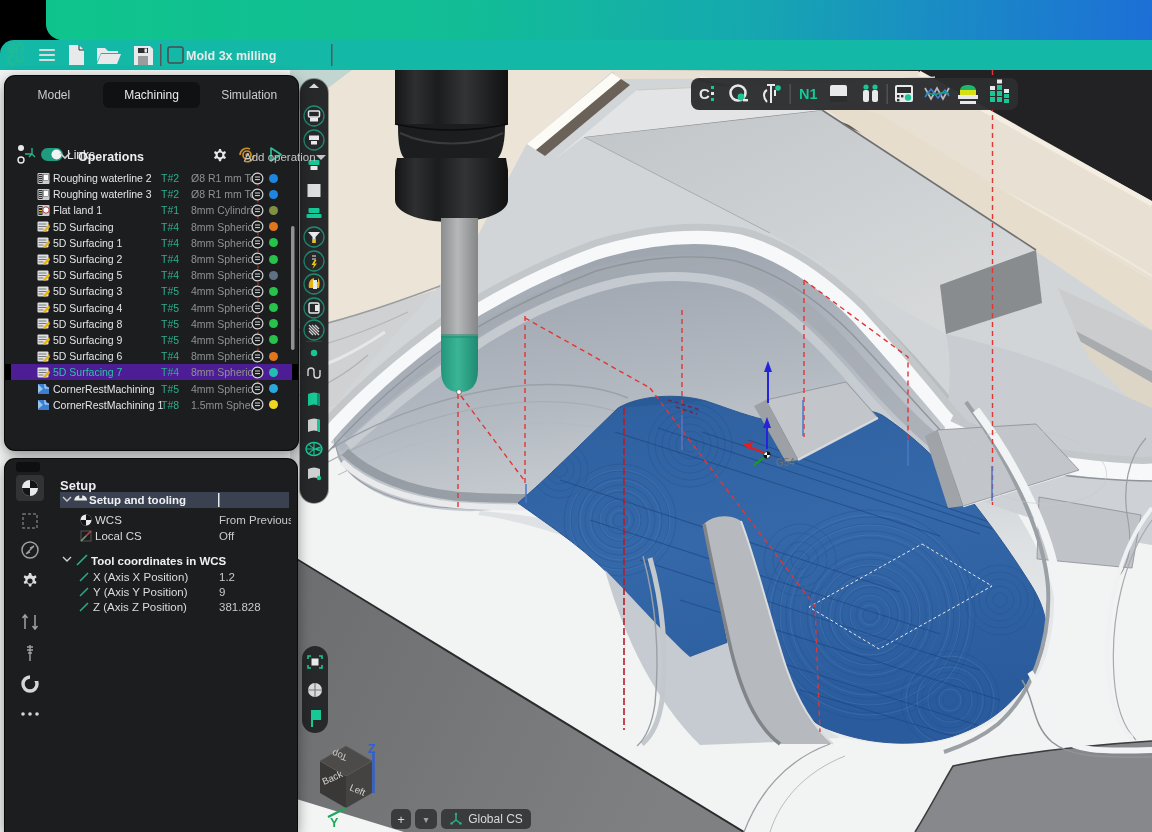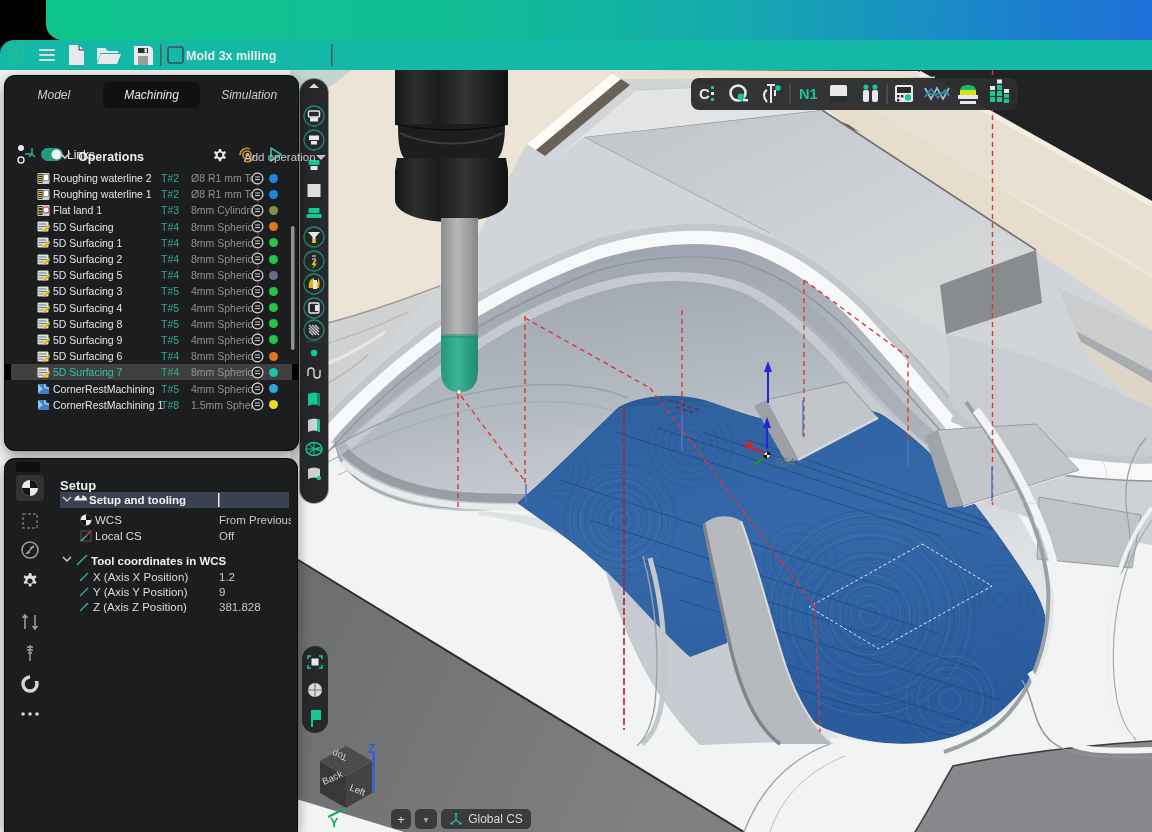--- a/index.html
+++ b/index.html
@@ -8,33 +8,33 @@
 #greenband{position:absolute;left:46px;top:0;width:1106px;height:40px;border-bottom-left-radius:16px;
  background:linear-gradient(93deg,#0fc48c 0%,#12bd96 38%,#15aaae 62%,#1a8ac6 82%,#1d6fd6 100%);}
 #topbar{position:absolute;left:0;top:40px;width:1152px;height:30px;background:#14b8a6;border-top-left-radius:14px;}
 #scene{position:absolute;left:0;top:70px;width:1152px;height:762px;}
 
 #panel1{position:absolute;left:5px;top:76px;width:293px;height:374px;background:#1c1d1f;border-radius:10px;
  box-shadow:0 0 0 1px #0a0a0a, 0 4px 14px rgba(0,0,0,.45);color:#dfe1e2;}
 #panel2{position:absolute;left:5px;top:459px;width:292px;height:373px;background:#1c1d1f;border-radius:10px 10px 0 0;
  box-shadow:0 0 0 1px #0a0a0a, 0 4px 14px rgba(0,0,0,.45);color:#dfe1e2;}
 .tabs{position:absolute;left:0;top:4px;width:100%;height:30px;display:flex;font-size:12px;color:#c9cbcc;}
-.tab{flex:1;display:flex;align-items:center;justify-content:center;font-style:italic;}
+.tab{flex:1;display:flex;align-items:center;justify-content:center;}
 .tabactive{background:#101112;border-radius:6px;margin:2px 0;color:#e8eaeb;}
 #linksrow{position:absolute;left:0;top:42px;width:100%;height:28px;margin-top:23px;}
 #opshead{position:absolute;left:0;top:70px;width:100%;height:22px;padding-left:35px;}
 #oplist{position:absolute;left:6px;top:94px;width:281px;height:246px;font-size:10.5px;}
 .oprow{position:relative;height:16.2px;display:flex;align-items:center;white-space:nowrap;}
 .opname{margin-left:3px;color:#e3e5e6;}
 .opt{position:absolute;left:150px;color:#2fae8f;}
 .opd{position:absolute;left:180px;color:#8e9192;width:68px;overflow:hidden;}
 .opdot{position:absolute;left:258px;width:9px;height:9px;border-radius:50%;}
 .opeq{position:absolute;left:240px;top:1.5px;}
 .opic{width:13px;height:13px;flex:none;margin-left:26px;position:relative;}
-.oprow.sel{background:#404040;box-shadow:-6px 0 0 #000,6px 0 0 #000;}
+.oprow.sel{background:#4c1d95;box-shadow:-6px 0 0 #000,6px 0 0 #000;}
 .oprow.sel .opname{color:#2cc3a4;}
 
 #rail{position:absolute;left:9px;top:8px;width:32px;height:358px;}
 #setupbody{position:absolute;left:48px;top:0;width:238px;height:100%;font-size:11.5px;}
 
 #midbar{position:absolute;left:300px;top:79px;width:28px;height:424px;background:#27282a;border-radius:14px;
  box-shadow:0 0 0 1px rgba(0,0,0,.35);}
 #minibar{position:absolute;left:302px;top:646px;width:26px;height:87px;background:#27282a;border-radius:13px;}
 
 #toptools{position:absolute;left:691px;top:78px;width:327px;height:32px;background:rgba(44,45,47,.97);border-radius:8px;}
@@ -597,38 +597,38 @@
           </svg>
           <span class="opdot" style="background:#1d86e0"></span>
         </div>
 <div class="oprow">
           <span class="opic"><svg width="13" height="13">
               <rect x="0.5" y="1" width="12" height="11" rx="1" fill="#caccce"></rect>
               <rect x="1.5" y="2" width="4" height="9" fill="#2a2b2c"></rect>
               <path d="M2,3.5h3M2,5.5h3M2,7.5h3M2,9.5h3" stroke="#e8c412" stroke-width="1"></path>
               <rect x="6.5" y="2.5" width="5" height="6" fill="#fff" stroke="#555" stroke-width="0.5"></rect>
             </svg></span>
-          <span class="opname">Roughing waterline 1</span>
+          <span class="opname">Roughing waterline 3</span>
           <span class="opt">T#2</span>
           <span class="opd">Ø8 R1 mm Tor</span>
           <svg class="opeq" width="13" height="13">
             <circle cx="6.5" cy="6.5" r="5.4" fill="#1a1b1d" stroke="#d6d7d8" stroke-width="1.2"></circle>
             <path d="M4,5h5M4,7.6h5" stroke="#d6d7d8" stroke-width="1"></path>
           </svg>
           <span class="opdot" style="background:#1d86e0"></span>
         </div>
 <div class="oprow">
           <span class="opic"><svg width="13" height="13">
               <rect x="0.5" y="1" width="12" height="11" rx="1" fill="#caccce"></rect>
               <rect x="1.5" y="2" width="4" height="9" fill="#2a2b2c"></rect>
               <path d="M2,3.5h3M2,6.5h3M2,9h3" stroke="#e8c412" stroke-width="1"></path>
               <circle cx="9" cy="6" r="3.2" fill="#fff" stroke="#b33" stroke-width="1"></circle>
             </svg></span>
           <span class="opname">Flat land 1</span>
-          <span class="opt">T#3</span>
+          <span class="opt">T#1</span>
           <span class="opd">8mm Cylindric</span>
           <svg class="opeq" width="13" height="13">
             <circle cx="6.5" cy="6.5" r="5.4" fill="#1a1b1d" stroke="#d6d7d8" stroke-width="1.2"></circle>
             <path d="M4,5h5M4,7.6h5" stroke="#d6d7d8" stroke-width="1"></path>
           </svg>
           <span class="opdot" style="background:#7f9140"></span>
         </div>
 <div class="oprow">
           <span class="opic"><svg width="13" height="13">
               <rect x="0.5" y="1.5" width="11" height="10" rx="1" fill="#dfe1e2"></rect>

